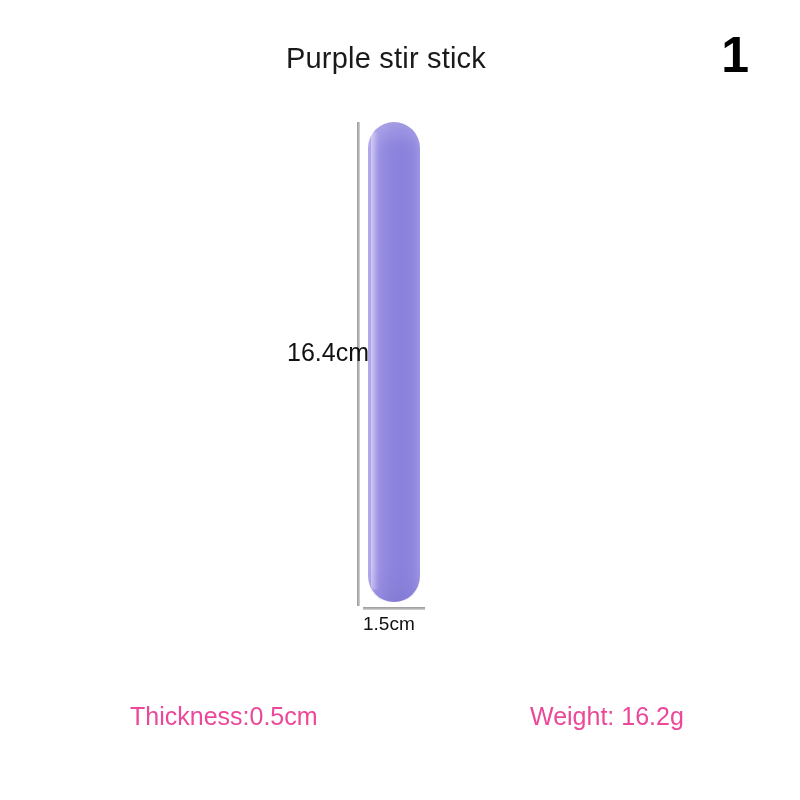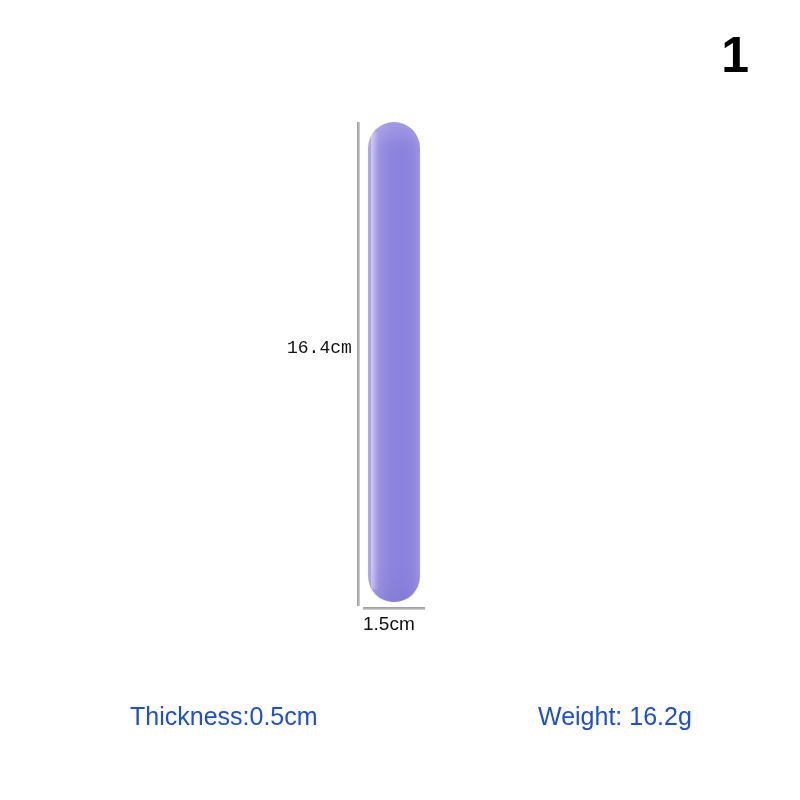--- a/index.html
+++ b/index.html
@@ -121,48 +121,48 @@
 
   .dim-label {
     position: absolute;
     font-size: 20px;
     color: #111111;
     white-space: nowrap;
   }
   .dim-label-height {
     left: 287px;
     top: 338px;
-    font-size: 18px;
-    font-family: Liberation Mono, monospace;
+    font-size: 25px;
   }
   .dim-label-width {
     left: 363px;
     top: 613px;
     width: 62px;
     text-align: left;
     font-size: 19px;
   }
 
   
   .spec {
     position: absolute;
     top: 702px;
     font-size: 25px;
-    color: #1d4ed8;
+    color: #ec4899;
     white-space: nowrap;
     text-align: center;
   }
   .spec-thickness { left: 130px; }
-  .spec-weight    { left: 530px; margin-left: 8px; }
+  .spec-weight    { left: 530px; }
 </style>
 </head>
 <body>
 
 <div id="canvas">
 
+  <div class="product-title">Purple stir stick</div>
 
   <div class="index-badge">1</div>
 
   <div class="stick"></div>
   <div class="stick-sheen"></div>
   <div class="stick-top-shade"></div>
   <div class="stick-bottom-shade"></div>
 
   <div class="dim-line-vertical"></div>
 

